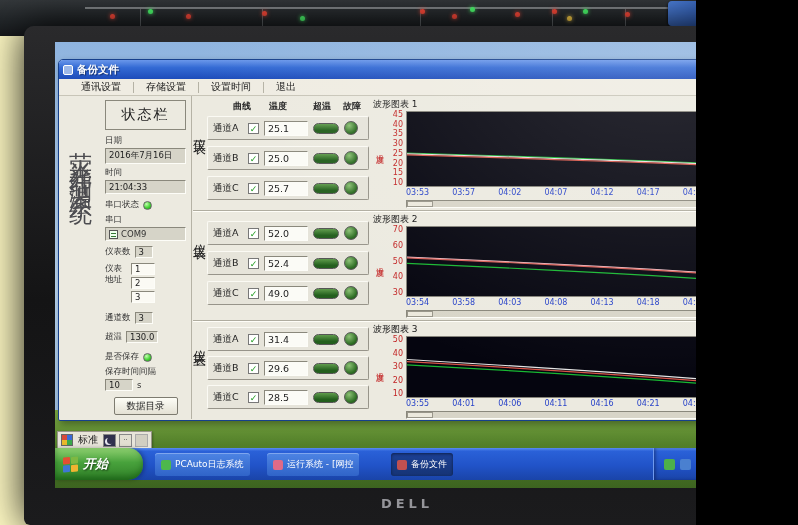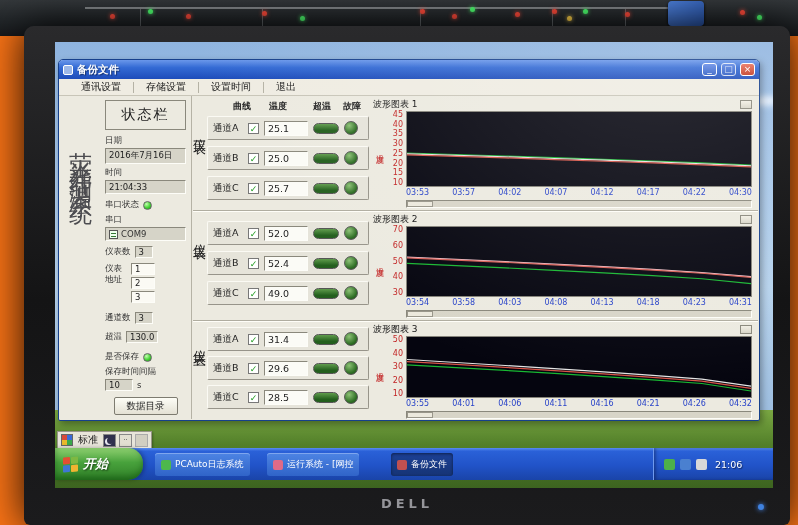--- a/index.html
+++ b/index.html
@@ -1,17 +1,17 @@
 <!DOCTYPE html>
 <html><head>
 <meta charset="utf-8">
 <style>
   html,body{margin:0;padding:0;background:#000;}
   *{box-sizing:border-box;}
-  .stage{position:relative;width:798px;height:525px;overflow:hidden;background:#f97316;
+  .stage{position:relative;width:696px;height:525px;overflow:hidden;background:#fef9c3;
     font-family:"DejaVu Sans","Liberation Sans",sans-serif;}
   
   .mimic{position:absolute;left:0;top:0;width:798px;height:36px;
     background:linear-gradient(180deg,#34383b,#212528 60%,#17191c);}
   .mimic .hline{position:absolute;left:85px;top:7px;width:590px;height:2px;background:#c9ccce;opacity:.55;}
   .mimic .vline{position:absolute;width:1px;height:18px;top:9px;background:#aab0b4;opacity:.45;}
   .dot{position:absolute;width:5px;height:5px;border-radius:50%;}
   .dot.r{background:#ff4a3a;box-shadow:0 0 4px #ff5040;}
   .dot.g{background:#4dff6e;box-shadow:0 0 4px #50ff70;}
   .dot.y{background:#ffd24a;box-shadow:0 0 4px #ffd75a;}

